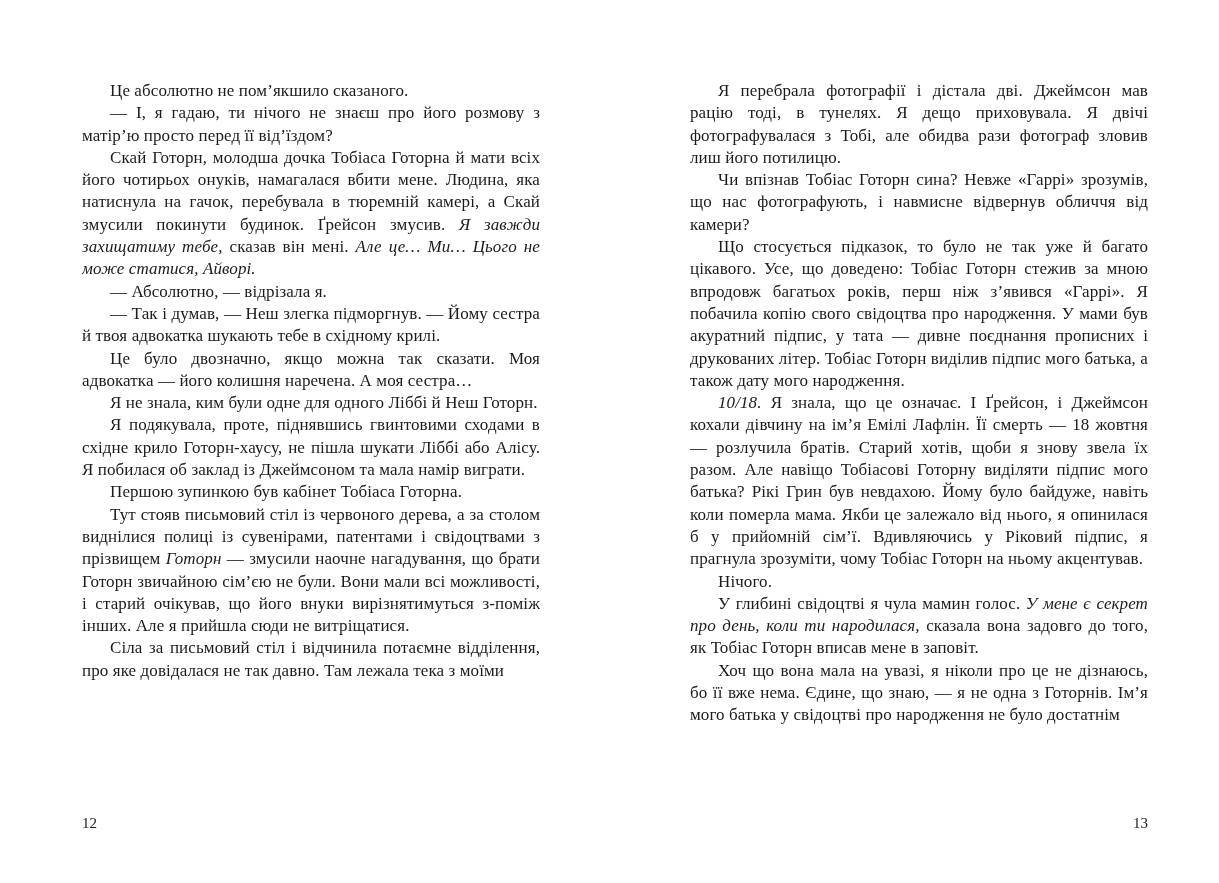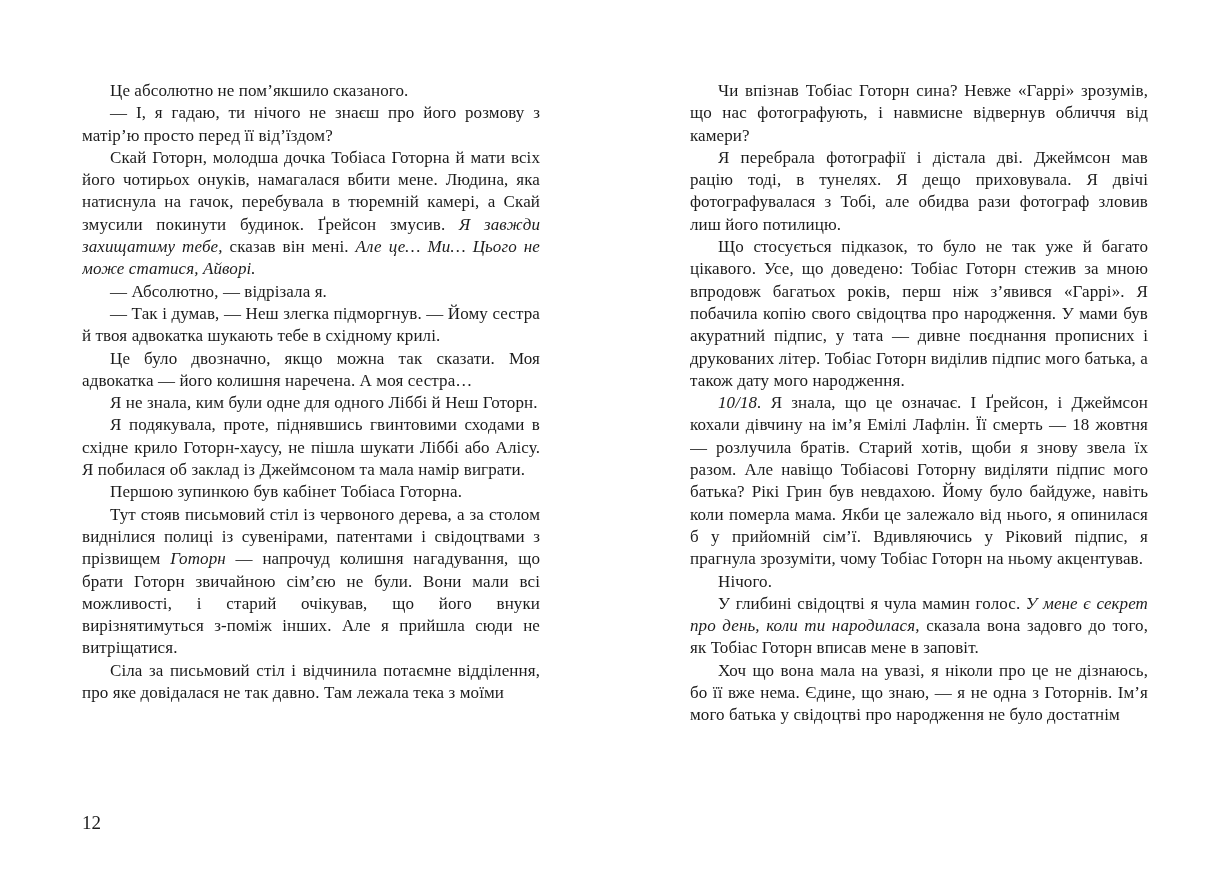--- a/index.html
+++ b/index.html
@@ -41,21 +41,21 @@
     margin: 0;
     padding: 0;
     text-indent: 28px;
   }
   p.para.no-indent { text-indent: 0; }
   em { font-style: italic; }
   .page-number {
     position: absolute;
     top: 812px;
     width: 458px;
-    font-size: 19px;
+    font-size: 15px;
     line-height: 22px;
   }
   .page-left  .page-number { left: 82px; text-align: left; }
   .page-right .page-number { left: 80px; text-align: right; }
 </style>
 </head>
 <body>
 
 <div class="spread">
 
@@ -63,31 +63,32 @@
     <div class="page-text">
         <p class="para"><span>Це абсолютно не пом’якшило сказаного.</span></p>
         <p class="para"><span>— І, я гадаю, ти нічого не знаєш про його розмову з матір’ю просто перед її від’їздом?</span></p>
         <p class="para"><span>Скай Готорн, молодша дочка Тобіаса Готорна й мати всіх його чотирьох онуків, намагалася вбити мене. Людина, яка натиснула на гачок, перебувала в тюремній камері, а Скай змусили покинути будинок. Ґрейсон змусив. </span><em>Я завжди захищатиму тебе,</em><span> сказав він мені. </span><em>Але це… Ми… Цього не може статися, Айворі.</em></p>
         <p class="para"><span>— Абсолютно, — відрізала я.</span></p>
         <p class="para"><span>— Так і думав, — Неш злегка підморгнув. — Йому сестра й твоя адвокатка шукають тебе в східному крилі.</span></p>
         <p class="para"><span>Це було двозначно, якщо можна так сказати. Моя адвокатка — його колишня наречена. А моя сестра…</span></p>
         <p class="para"><span>Я не знала, ким були одне для одного Ліббі й Неш Готорн.</span></p>
         <p class="para"><span>Я подякувала, проте, піднявшись гвинтовими сходами в східне крило Готорн-хаусу, не пішла шукати Ліббі або Алісу. Я побилася об заклад із Джеймсоном та мала намір виграти.</span></p>
         <p class="para"><span>Першою зупинкою був кабінет Тобіаса Готорна.</span></p>
-        <p class="para"><span>Тут стояв письмовий стіл із червоного дерева, а за столом виднілися полиці із сувенірами, патентами і свідоцтвами з прізвищем </span><em>Готорн</em><span> — напрочуд колишня нагадування, що брати Готорн звичайною сім’єю не були. Вони мали всі можливості, і старий очікував, що його внуки вирізнятимуться з-поміж інших. Але я прийшла сюди не витріщатися.</span></p>
+        <p class="para"><span>Тут стояв письмовий стіл із червоного дерева, а за столом виднілися полиці із сувенірами, патентами і свідоцтвами з прізвищем </span><em>Готорн</em><span> — змусили наочне нагадування, що брати Готорн звичайною сім’єю не були. Вони мали всі можливості, і старий очікував, що його внуки вирізнятимуться з-поміж інших. Але я прийшла сюди не витріщатися.</span></p>
         <p class="para"><span>Сіла за письмовий стіл і відчинила потаємне відділення, про яке довідалася не так давно. Там лежала тека з моїми</span></p>
       </div>
     <div class="page-number">12</div>
   </div>
 
   <div class="page page-right">
     <div class="page-text">
+        <p class="para"><span>Я перебрала фотографії і дістала дві. Джеймсон мав рацію тоді, в тунелях. Я дещо приховувала. Я двічі фотографувалася з Тобі, але обидва рази фотограф зловив лиш його потилицю.</span></p>
         <p class="para"><span>Чи впізнав Тобіас Готорн сина? Невже «Гаррі» зрозумів, що нас фотографують, і навмисне відвернув обличчя від камери?</span></p>
-        <p class="para"><span>Я перебрала фотографії і дістала дві. Джеймсон мав рацію тоді, в тунелях. Я дещо приховувала. Я двічі фотографувалася з Тобі, але обидва рази фотограф зловив лиш його потилицю.</span></p>
         <p class="para"><span>Що стосується підказок, то було не так уже й багато цікавого. Усе, що доведено: Тобіас Готорн стежив за мною впродовж багатьох років, перш ніж з’явився «Гаррі». Я побачила копію свого свідоцтва про народження. У мами був акуратний підпис, у тата — дивне поєднання прописних і друкованих літер. Тобіас Готорн виділив підпис мого батька, а також дату мого народження.</span></p>
         <p class="para"><em>10/18.</em><span> Я знала, що це означає. І Ґрейсон, і Джеймсон кохали дівчину на ім’я Емілі Лафлін. Її смерть — 18 жовтня — розлучила братів. Старий хотів, щоби я знову звела їх разом. Але навіщо Тобіасові Готорну виділяти підпис мого батька? Рікі Грин був невдахою. Йому було байдуже, навіть коли померла мама. Якби це залежало від нього, я опинилася б у прийомній сім’ї. Вдивляючись у Ріковий підпис, я прагнула зрозуміти, чому Тобіас Готорн на ньому акцентував.</span></p>
         <p class="para"><span>Нічого.</span></p>
         <p class="para"><span>У глибині свідоцтві я чула мамин голос. </span><em>У мене є секрет про день, коли ти народилася,</em><span> сказала вона задовго до того, як Тобіас Готорн вписав мене в заповіт.</span></p>
         <p class="para"><span>Хоч що вона мала на увазі, я ніколи про це не дізнаюсь, бо її вже нема. Єдине, що знаю, — я не одна з Готорнів. Ім’я мого батька у свідоцтві про народження не було достатнім</span></p>
       </div>
+    <div class="page-number">13</div>
   </div>
 
 </div>
 
 </body></html>

